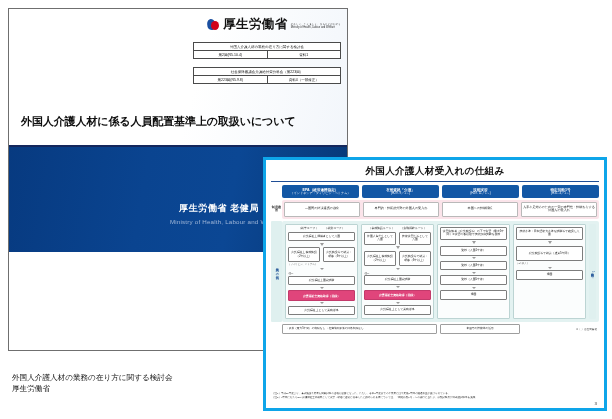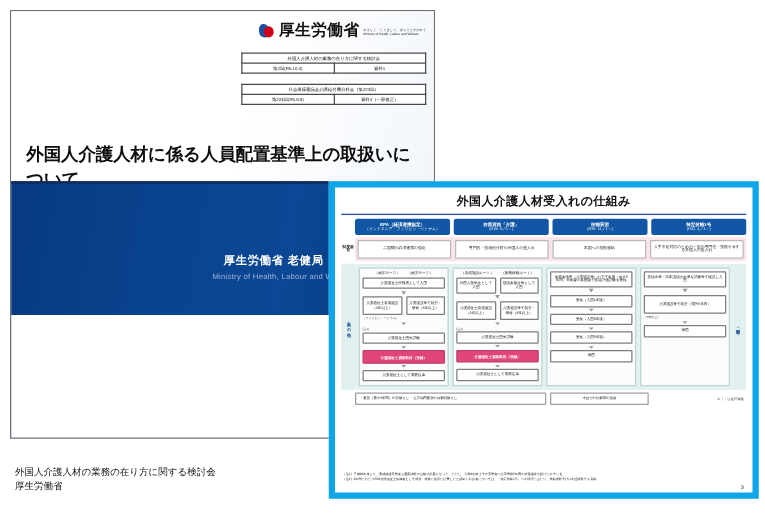--- a/index.html
+++ b/index.html
@@ -46,21 +46,21 @@
     width:148px;background:#fff;
   }
   .meta-table td{
     border:0.6px solid #4a4a4a;font-size:3.5px;text-align:center;
     padding:1.6px 1px;line-height:1.15;color:#111;white-space:nowrap;overflow:hidden;
   }
   #meta-1{top:33px;}
   #meta-2{top:58px;}
   #slide1-title{
     position:absolute;left:12px;top:105px;right:10px;
-    font-size:14px;font-weight:bold;line-height:1.42;color:#0d0d0d;
+    font-size:11px;font-weight:bold;line-height:1.42;color:#0d0d0d;
     letter-spacing:-.1px;
   }
   #slide1-title .ln2{padding-left:4px;display:block;}
   #slide1-lower{
     position:absolute;left:0;top:136px;right:0;bottom:0;
     background:linear-gradient(100deg,#073a80 0%,#0a4490 38%,#0b4794 62%,#063572 100%);
   }
   #slide1-lower::before{
     content:"";position:absolute;left:0;top:0;right:0;height:2px;background:#14275c;
   }
@@ -75,22 +75,22 @@
   #slide1-white{
     position:absolute;left:0;top:243px;right:0;bottom:0;background:#ffffff;
   }
   
   #footer-caption{
     position:absolute;left:12px;top:372px;font-size:7.6px;line-height:1.5;
     color:#111;font-weight:500;
   }
   
   #slide2{
-    position:absolute;left:263px;top:145px;width:344px;height:254px;
-    background:#ffffff;border:5px solid #0ea5e9;box-sizing:border-box;z-index:3;
+    position:absolute;left:263px;top:157px;width:344px;height:254px;
+    background:#ffffff;border:3px solid #0ea5e9;box-sizing:border-box;z-index:3;
   }
   #s2-title{
     text-align:center;font-size:9.6px;font-weight:bold;color:#111;
     padding:5px 0 3px;letter-spacing:.3px;
   }
   #s2-titlerule{height:1px;background:#1f4e96;margin:0 5px 3px;}
   #s2-body{position:absolute;left:5px;right:5px;top:25px;bottom:20px;}
   
   .col-head-row{display:flex;gap:3px;padding-left:11px;}
   .col-head{

